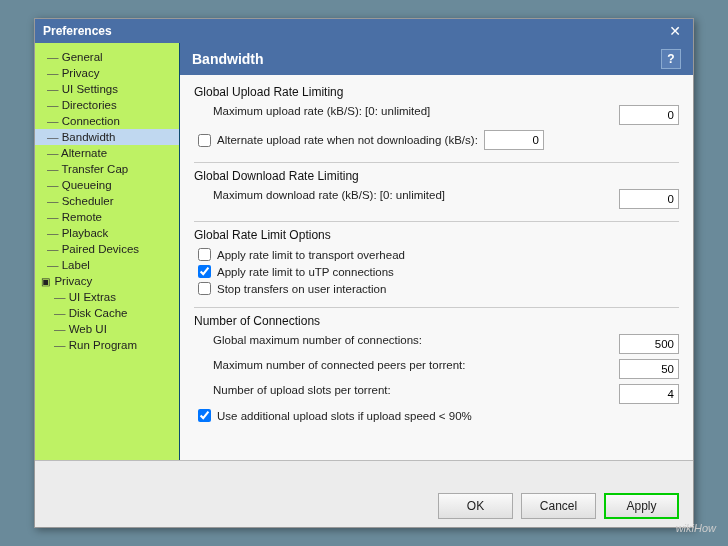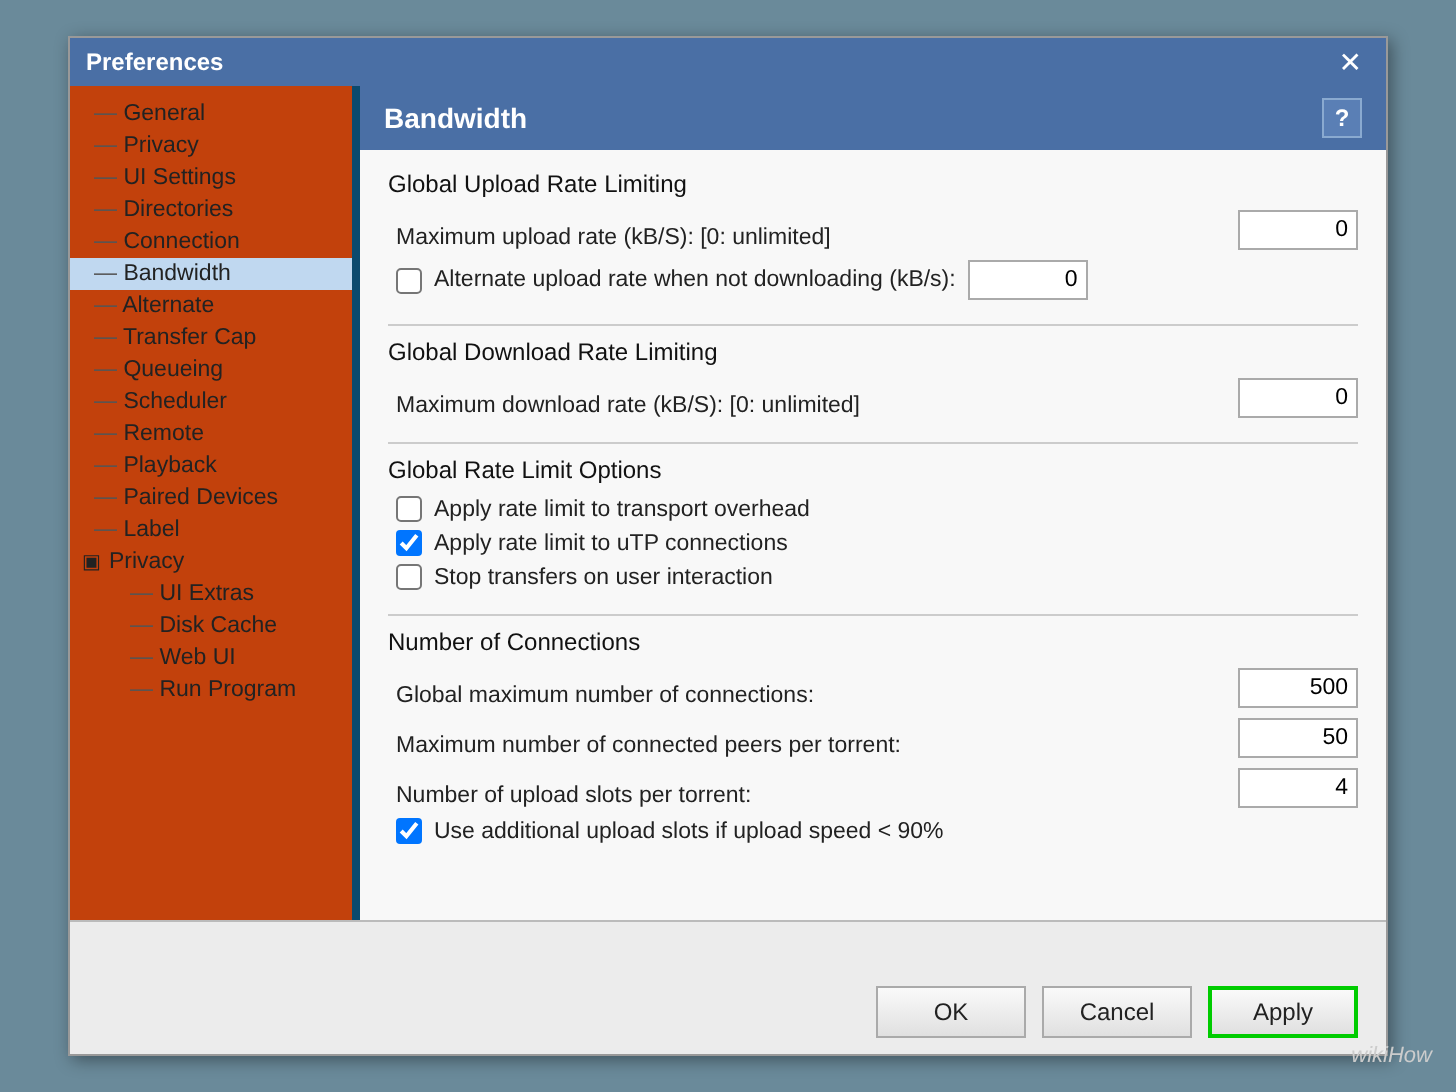--- a/index.html
+++ b/index.html
@@ -40,37 +40,37 @@
       border: none;
       padding: 0 4px;
     }
     .dialog-body {
       display: flex;
       flex: 1;
       overflow: hidden;
     }
     .sidebar {
       width: 145px;
-      background: #c2410c;
-      border-right: 4px solid #0c4a6e;
+      background: #bef264;
+      border-right: 1px solid #0c4a6e;
       padding: 6px 0;
       overflow-y: auto;
     }
     .sidebar-item {
       padding: 2px 6px 2px 12px;
       cursor: pointer;
       color: #222;
       font-size: 11.5px;
       white-space: nowrap;
     }
     .sidebar-item.selected {
       background: #c0d8f0;
     }
     .sidebar-item.indent2 {
-      padding-left: 30px;
+      padding-left: 19px;
     }
     .sidebar-item.has-dash::before {
       content: '— ';
       color: #555;
     }
     .content-area {
       flex: 1;
       padding: 0;
       display: flex;
       flex-direction: column;
@@ -110,23 +110,24 @@
       margin-bottom: 12px;
     }
     .section-group-title {
       font-weight: normal;
       font-size: 12px;
       margin-bottom: 6px;
       color: #111;
     }
     .field-row {
       display: flex;
-      align-items: flex-end;
+      align-items: flex-start;
       margin-bottom: 5px;
       padding-left: 4px;
+      margin-left: 15px;
     }
     .field-label {
       flex: 1;
       font-size: 11.5px;
       color: #222;
     }
     .field-input {
       width: 60px;
       height: 20px;
       border: 1px solid #aaa;

